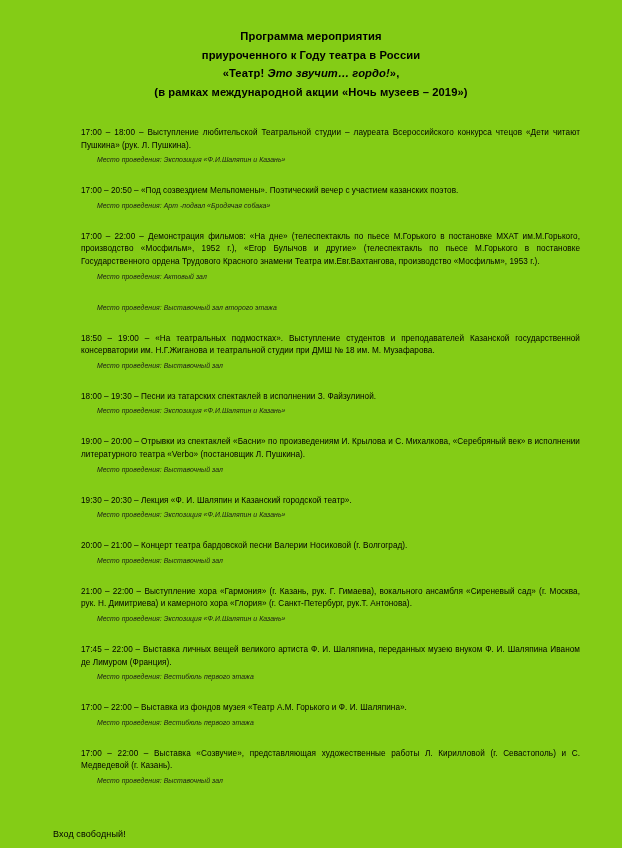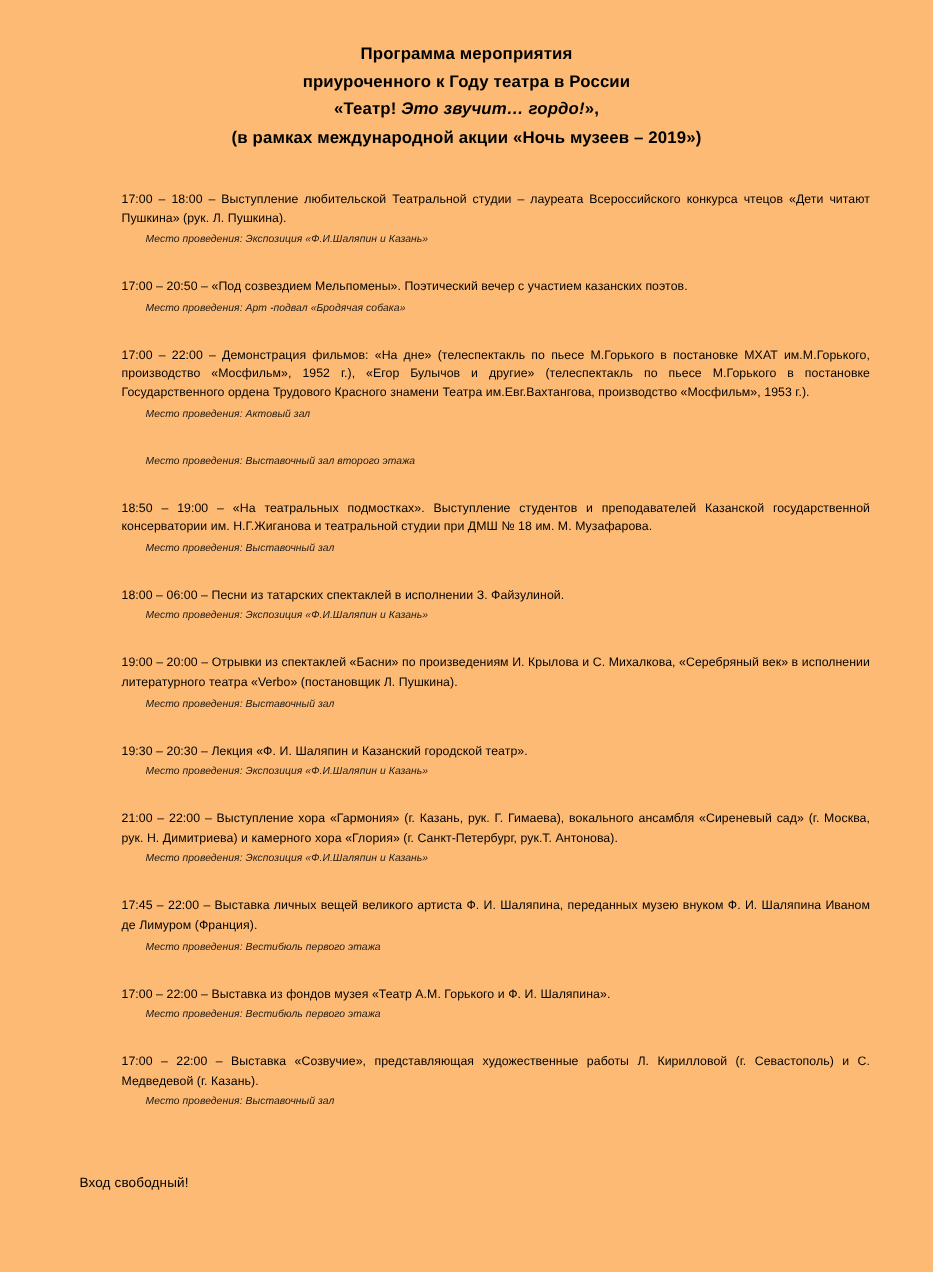--- a/index.html
+++ b/index.html
@@ -15,21 +15,21 @@
     color: #000000;
     -webkit-font-smoothing: antialiased;
   }
   .page {
     position: relative;
     width: 622px;
     height: 848px;
     box-sizing: border-box;
     padding: 0;
     overflow: hidden;
-    background: #fdba74;
+    background: #84cc16;
   }
 
   
   .title-block {
     padding-top: 27px;
     text-align: center;
   }
   .title-line {
     font-size: 11.2px;
     font-weight: bold;
@@ -121,34 +121,38 @@
     <div class="entry">
       <div class="entry-venue">Место проведения: Выставочный зал второго этажа</div>
     </div>
 
     <div class="entry">
       <div class="entry-text">18:50 – 19:00 – «На театральных подмостках». Выступление студентов и преподавателей Казанской государственной консерватории им. Н.Г.Жиганова и театральной студии при ДМШ № 18 им. М. Музафарова.</div>
       <div class="entry-venue">Место проведения: Выставочный зал</div>
     </div>
 
     <div class="entry">
-      <div class="entry-text">18:00 – 06:00 – Песни из татарских спектаклей в исполнении З. Файзулиной.</div>
+      <div class="entry-text">18:00 – 19:30 – Песни из татарских спектаклей в исполнении З. Файзулиной.</div>
       <div class="entry-venue">Место проведения: Экспозиция «Ф.И.Шаляпин и Казань»</div>
     </div>
 
     <div class="entry">
       <div class="entry-text">19:00 – 20:00 – Отрывки из спектаклей «Басни» по произведениям И. Крылова и С. Михалкова, «Серебряный век»  в исполнении литературного театра «Verbo» (постановщик Л. Пушкина).</div>
       <div class="entry-venue">Место проведения: Выставочный зал</div>
     </div>
 
     <div class="entry">
       <div class="entry-text">19:30 – 20:30 – Лекция «Ф. И. Шаляпин и Казанский городской театр».</div>
       <div class="entry-venue">Место проведения: Экспозиция «Ф.И.Шаляпин и Казань»</div>
     </div>
 
+    <div class="entry">
+      <div class="entry-text">20:00 – 21:00 – Концерт театра бардовской песни Валерии Носиковой (г. Волгоград).</div>
+      <div class="entry-venue">Место проведения: Выставочный зал</div>
+    </div>
 
     <div class="entry">
       <div class="entry-text">21:00 – 22:00 – Выступление хора «Гармония» (г. Казань, рук. Г. Гимаева), вокального ансамбля «Сиреневый сад» (г. Москва, рук. Н. Димитриева) и камерного хора «Глория» (г. Санкт-Петербург, рук.Т. Антонова).</div>
       <div class="entry-venue">Место проведения: Экспозиция «Ф.И.Шаляпин и Казань»</div>
     </div>
 
     <div class="entry">
       <div class="entry-text">17:45  –  22:00  –  Выставка  личных  вещей  великого  артиста  Ф.  И.  Шаляпина,  переданных  музею  внуком  Ф.  И.  Шаляпина  Иваном де Лимуром (Франция).</div>
       <div class="entry-venue">Место проведения: Вестибюль первого этажа</div>
     </div>

